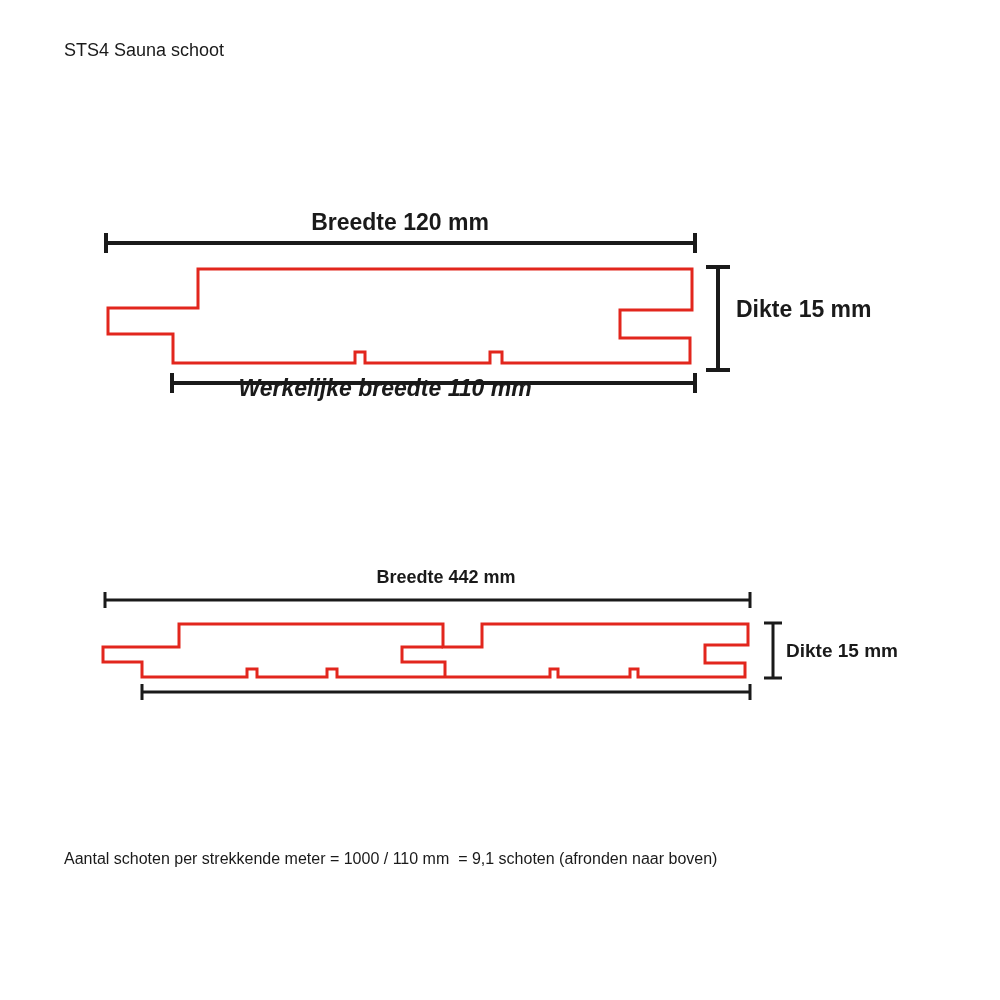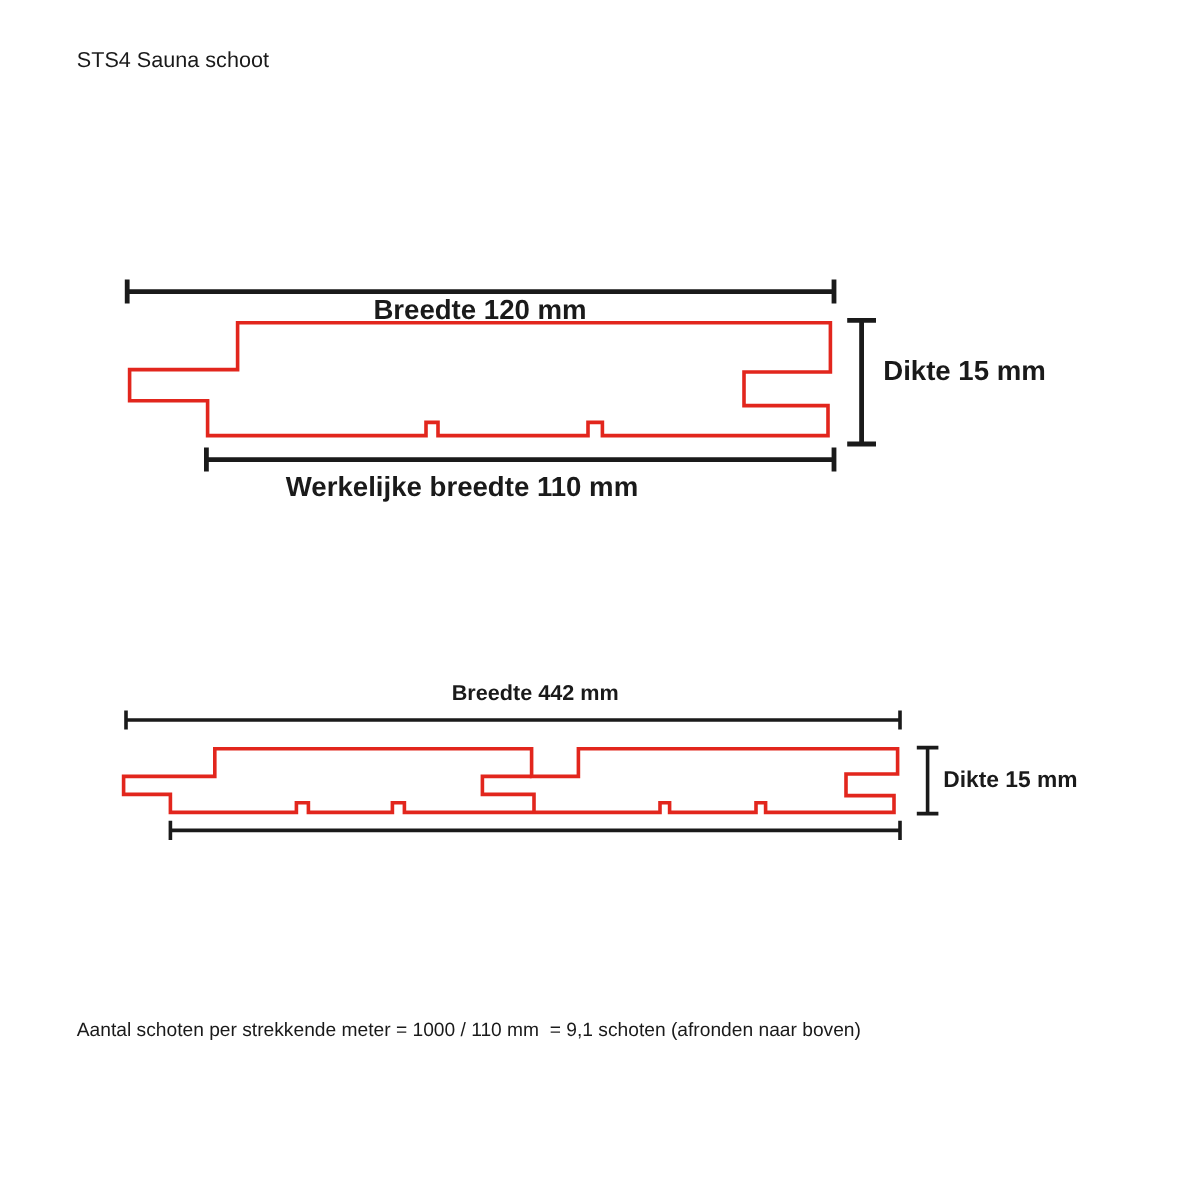--- a/index.html
+++ b/index.html
@@ -16,22 +16,22 @@
     color: #1a1a1a;
     overflow: hidden;
   }
   .abs { position: absolute; white-space: pre-wrap; }
   .page-title {
     left: 64px; top: 40px;
     font-size: 18px; font-weight: 400;
   }
   .dim-label { font-weight: 600; }
   .centered { transform: translateX(-50%); }
-  .d1-width   { left: 400px; top: 209px; font-size: 23px; margin-top: 36px; }
-  .d1-working { left: 385px; top: 392px; font-size: 23px; }
+  .d1-width   { left: 400px; top: 209px; font-size: 23px; }
+  .d1-working { left: 385px; top: 375px; font-size: 23px; font-style: italic; }
   .d1-dikte   { left: 736px; top: 296px; font-size: 23px; }
   .d2-width   { left: 446px; top: 567px; font-size: 18px; }
   .d2-working { left: 448px; top: 704px; font-size: 19px; }
   .d2-dikte   { left: 786px; top: 640px; font-size: 19px; }
   .note { left: 64px; font-size: 16px; font-weight: 400; }
   .note-1 { top: 850px; }
   .note-2 { top: 922px; }
   svg.diagram-layer {
     position: absolute;
     left: 0; top: 0;

